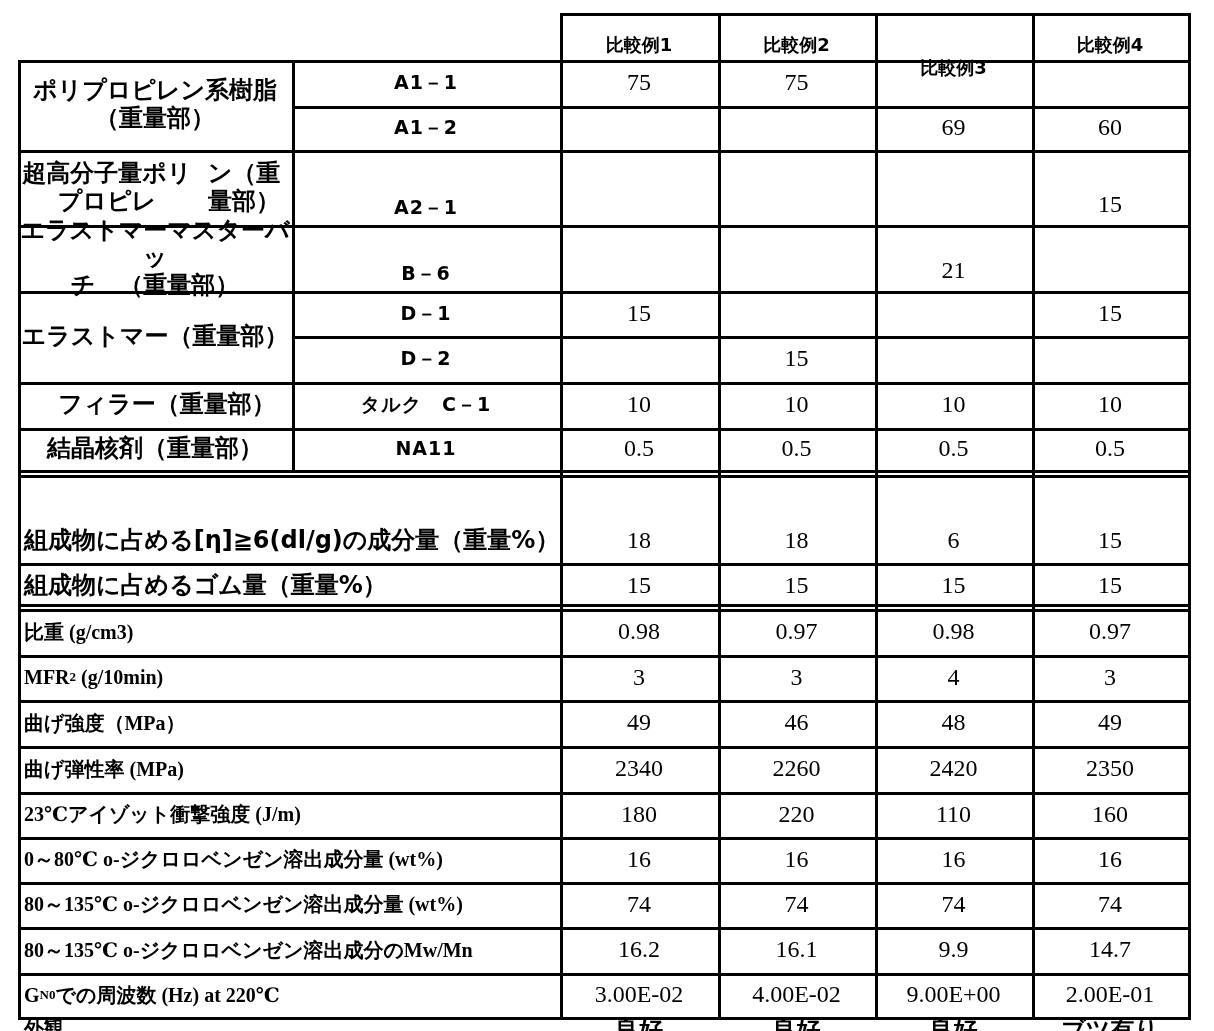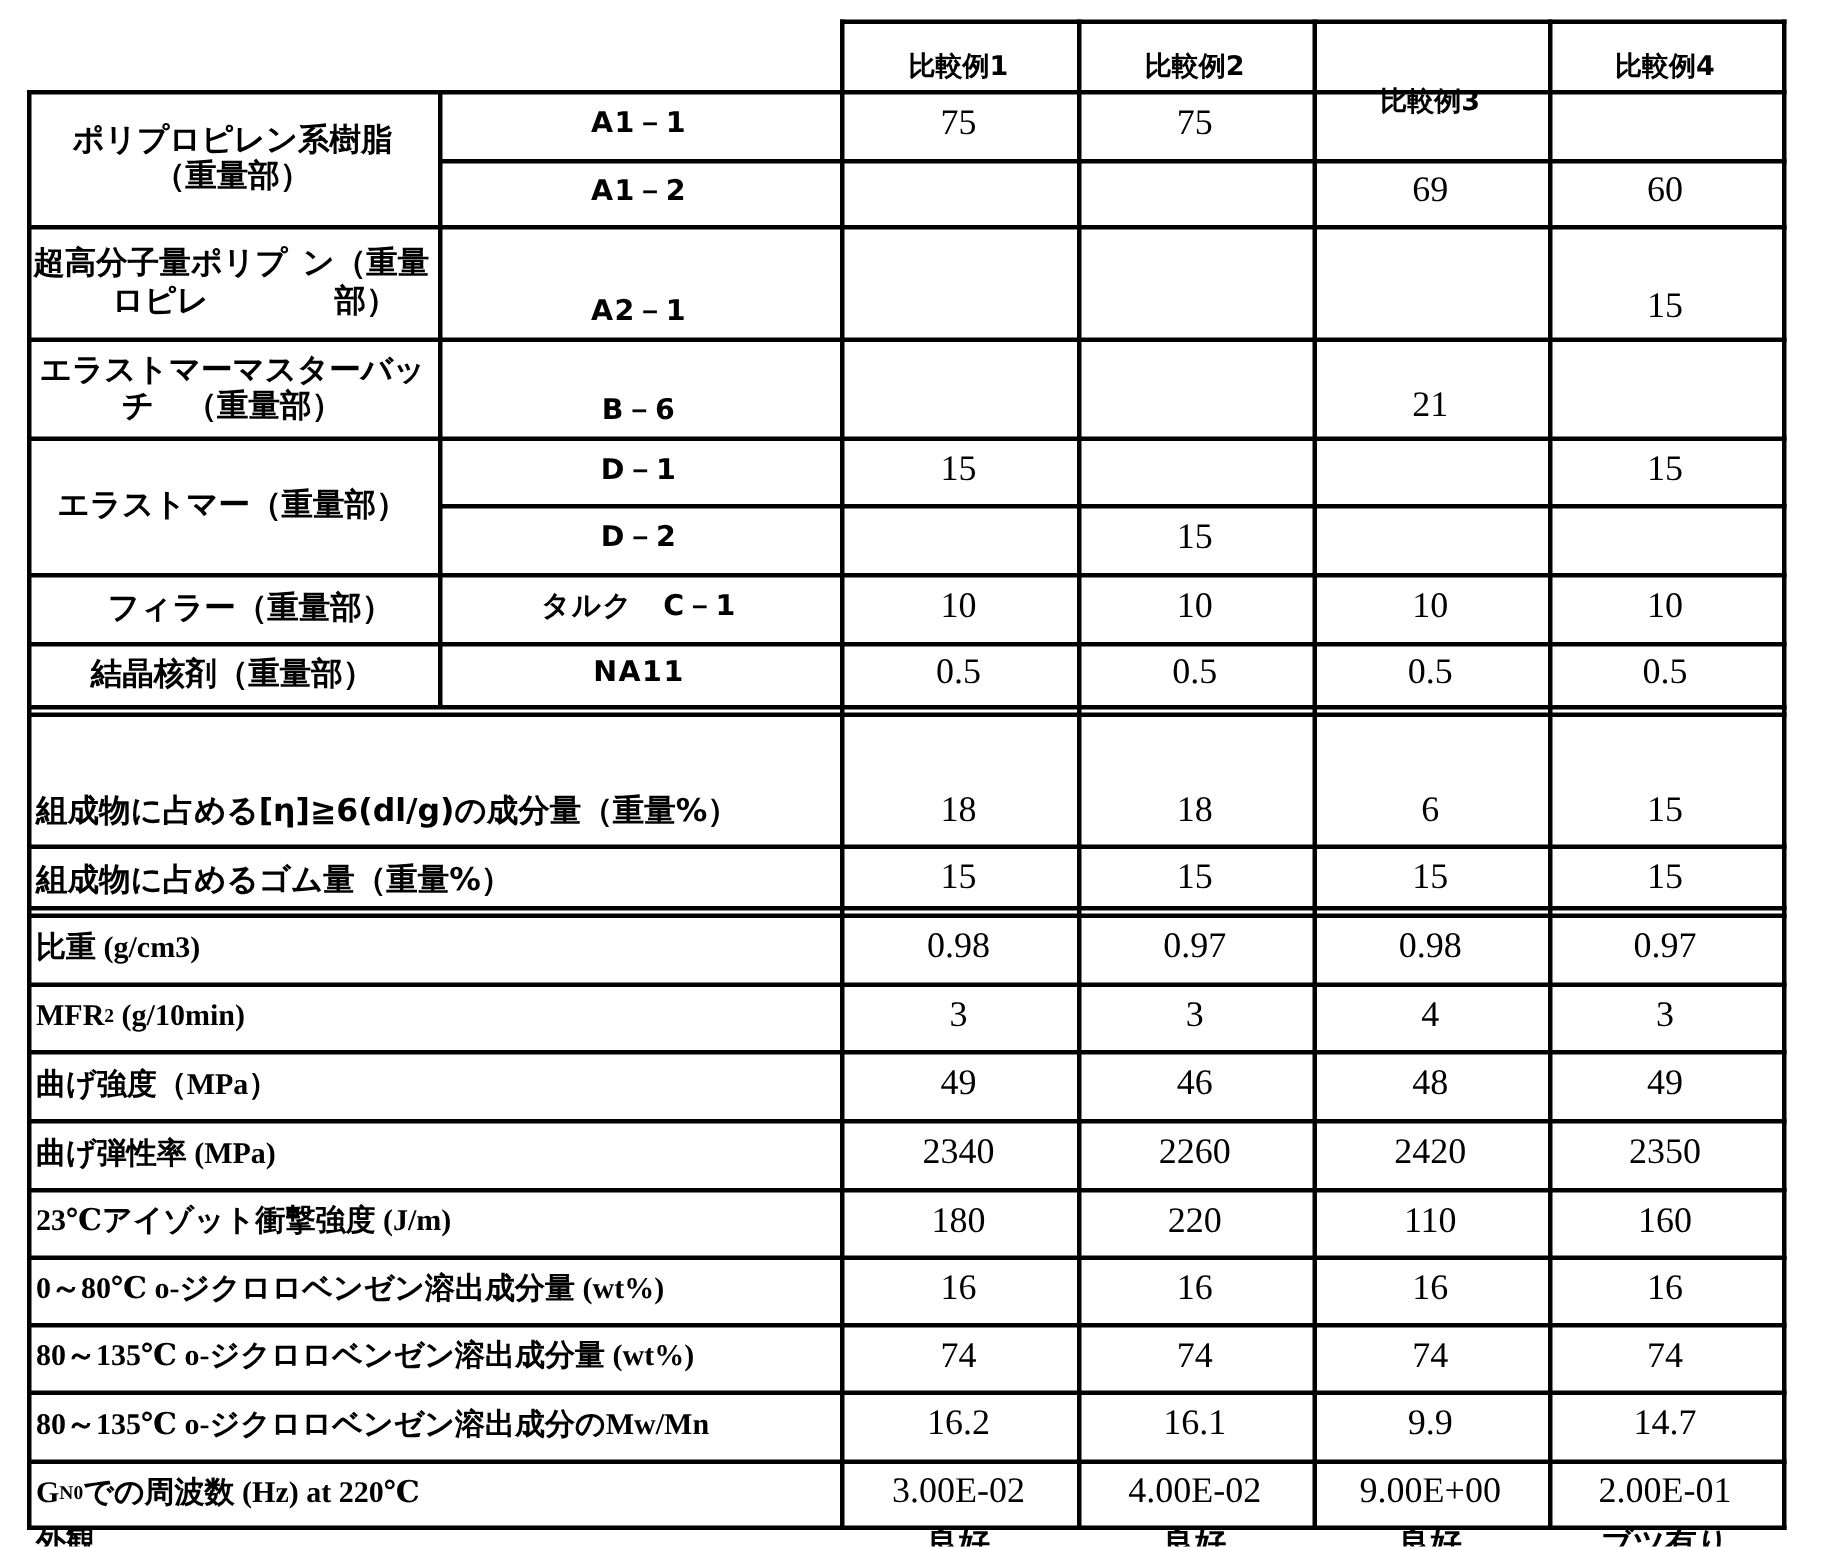--- a/index.html
+++ b/index.html
@@ -3,21 +3,21 @@
 <meta charset="utf-8">
 <style>
   html, body { margin:0; padding:0; background:#ffffff; }
   body { width:1214px; height:1031px; position:relative; overflow:hidden;
          font-family:"DejaVu Serif","Liberation Serif",serif; color:#000; }
   .tbl { position:absolute; left:18px; top:13px; width:1172px; height:1006px; }
   .cell { position:absolute; box-sizing:border-box; display:flex; align-items:center; justify-content:center;
           font-size:21px; line-height:1.15; white-space:nowrap; }
   .hl { position:absolute; background:#000; height:3px; }
   .vl { position:absolute; background:#000; width:3px; }
-  .jp { font-family:"DejaVu Sans","Liberation Sans",sans-serif; font-weight:bold; font-size:21px;align-items:center; }
+  .jp { font-family:"DejaVu Sans","Liberation Sans",sans-serif; font-weight:bold; font-size:24px;align-items:center; }
   .code { font-family:"DejaVu Sans","Liberation Sans",sans-serif; font-weight:bold; font-size:19px; letter-spacing:1px; }
   .left { justify-content:flex-start; padding-left:6px; }
   .bottom { align-items:flex-end; padding-bottom:6px; }
   .wrap { white-space:normal; text-align:center; }
   .hdr { font-family:"DejaVu Sans","Liberation Sans",sans-serif; font-weight:bold; font-size:18px; align-items:flex-end; padding-bottom:4px; }
   .num { font-family:"Liberation Serif","DejaVu Serif",serif; font-size:24px; }
   .prop { font-family:"Liberation Serif","DejaVu Serif",serif; font-size:20px; font-weight:bold; }
   sub { font-size:13px; }
 </style>
 </head>

